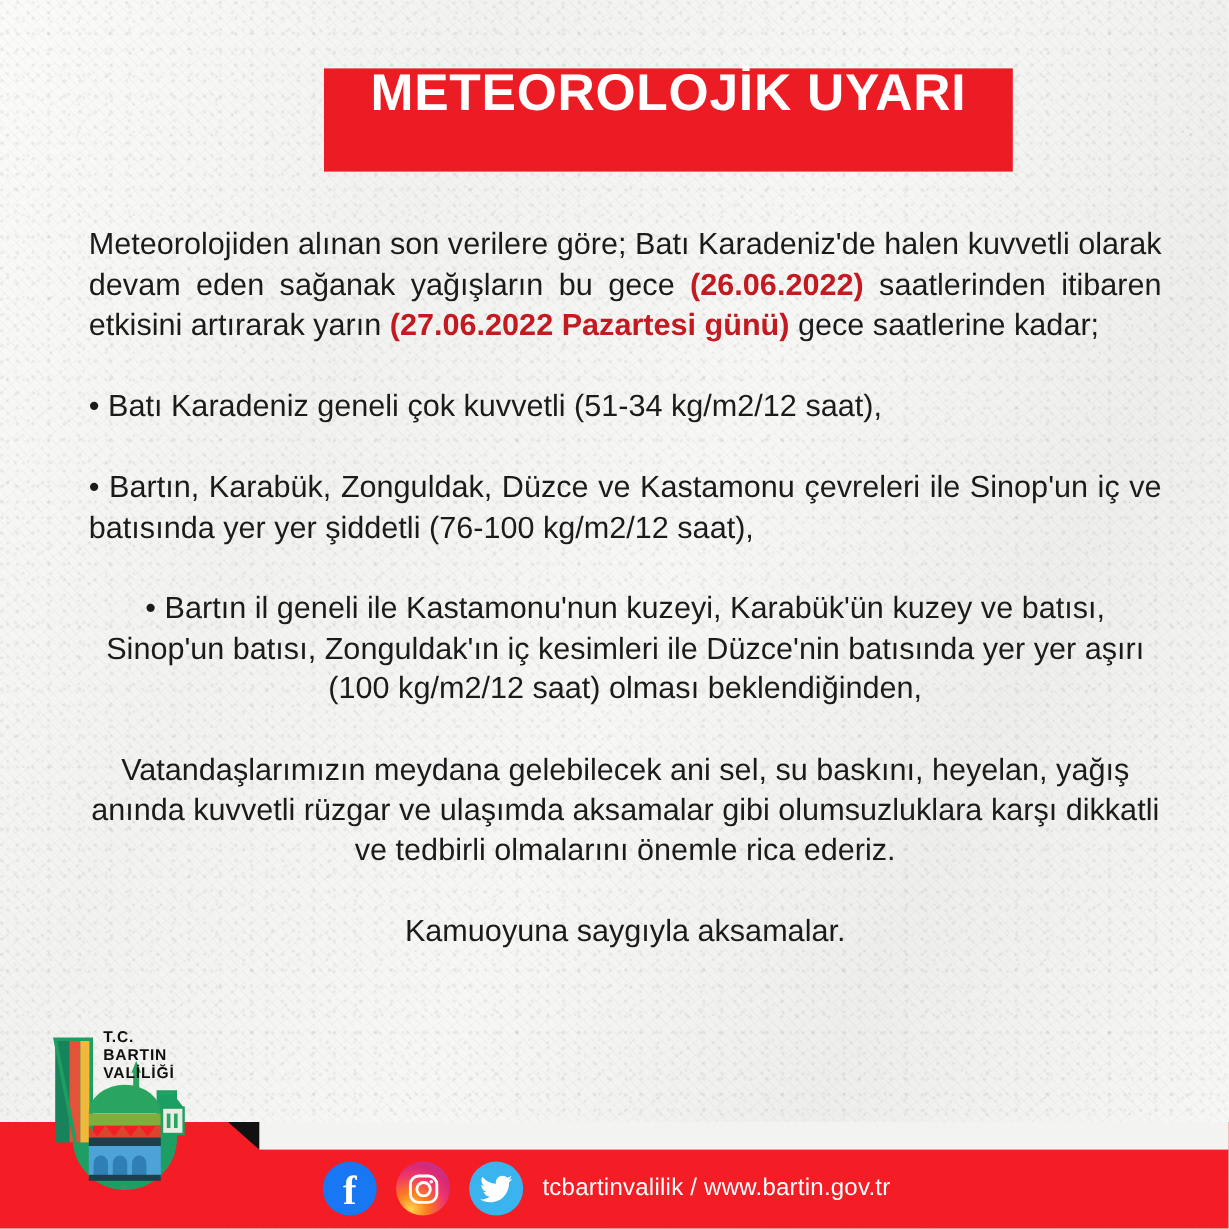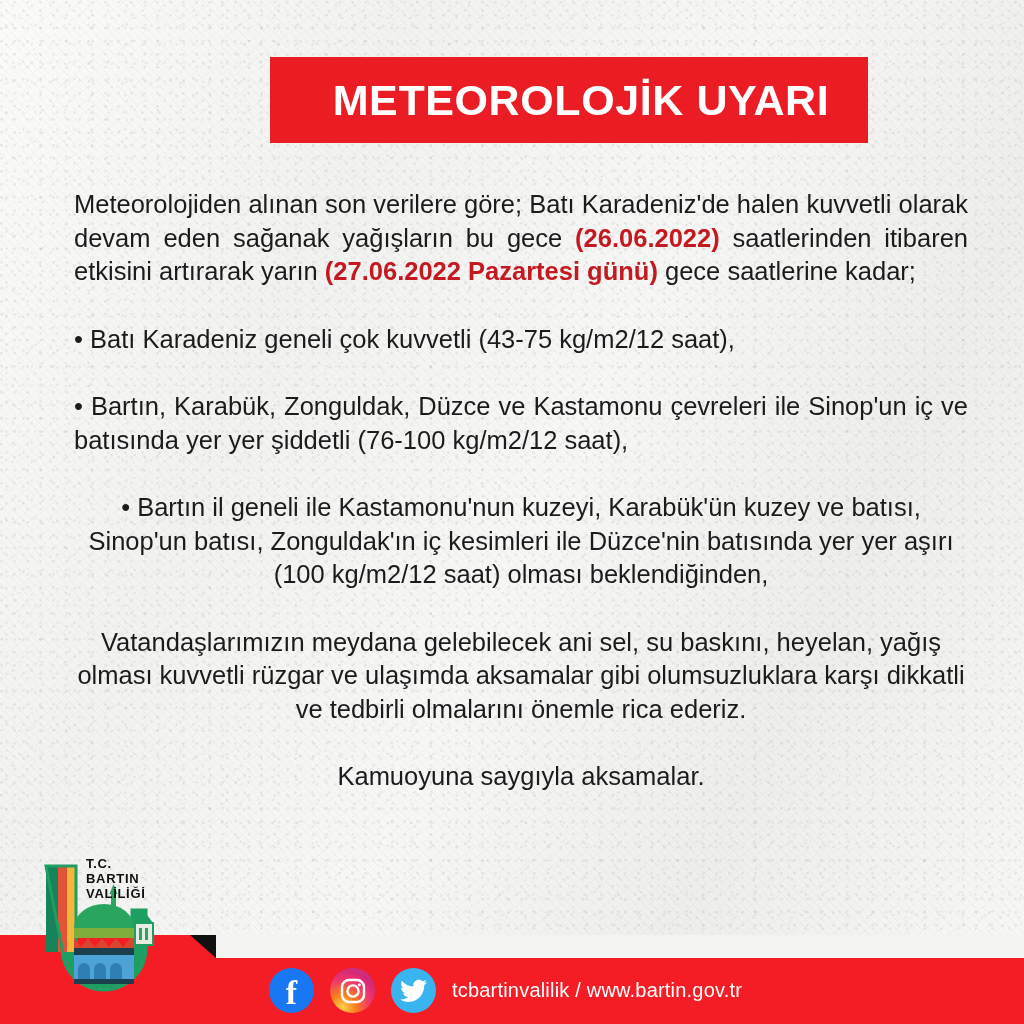--- a/index.html
+++ b/index.html
@@ -28,23 +28,22 @@
     background:
       repeating-linear-gradient(47deg, rgba(120,120,120,.045) 0 1px, transparent 1px 6px),
       repeating-linear-gradient(-38deg, rgba(130,130,130,.035) 0 1px, transparent 1px 9px);
     mix-blend-mode:multiply;
   }
 
   
   .banner{
     position:absolute;left:270px;top:57px;width:574px;height:86px;
     background:#ec1c24;
-    display:flex;align-items:center;justify-content:center;
+    display:flex;justify-content:center;
     z-index:3;
-    padding-left:24px;
   }
   .banner-text{
     color:#ffffff;
     font-size:43px;font-weight:bold;
     letter-spacing:0.6px;
     line-height:1;
     white-space:nowrap;
     font-family:"Liberation Sans","DejaVu Sans",sans-serif;
   }
 
@@ -123,33 +122,33 @@
   <div class="banner">
     <span class="banner-text">METEOROLOJİK UYARI</span>
   </div>
 
   <div class="body-copy">
 
     <p class="para"><span>Meteorolojiden alınan son verilere göre; Batı Karadeniz'de halen kuvvetli olarak devam eden sağanak yağışların bu gece </span><span class="hl">(26.06.2022)</span><span> saatlerinden itibaren etkisini artırarak yarın </span><span class="hl">(27.06.2022 Pazartesi günü)</span><span> gece saatlerine kadar;</span></p>
 
     <div class="gap-lg"></div>
 
-    <p class="para">• Batı Karadeniz geneli çok kuvvetli (43-75 kg/m2/12 saat),</p>
+    <p class="para">• Batı Karadeniz geneli çok kuvvetli (51-34 kg/m2/12 saat),</p>
 
     <div class="gap-lg"></div>
 
     <p class="para">• Bartın, Karabük, Zonguldak, Düzce ve Kastamonu çevreleri ile Sinop'un iç ve batısında yer yer şiddetli (76-100 kg/m2/12 saat),</p>
 
     <div class="gap-lg"></div>
 
     <p class="para last-left">• Bartın il geneli ile Kastamonu'nun kuzeyi, Karabük'ün kuzey ve batısı, Sinop'un batısı, Zonguldak'ın iç kesimleri ile Düzce'nin batısında yer yer aşırı (100 kg/m2/12 saat) olması beklendiğinden,</p>
 
     <div class="gap-lg"></div>
 
-    <p class="para last-left">Vatandaşlarımızın meydana gelebilecek ani sel, su baskını, heyelan, yağış olması kuvvetli rüzgar ve ulaşımda aksamalar gibi olumsuzluklara karşı dikkatli ve tedbirli olmalarını önemle rica ederiz.</p>
+    <p class="para last-left">Vatandaşlarımızın meydana gelebilecek ani sel, su baskını, heyelan, yağış anında kuvvetli rüzgar ve ulaşımda aksamalar gibi olumsuzluklara karşı dikkatli ve tedbirli olmalarını önemle rica ederiz.</p>
 
     <div class="gap-lg"></div>
 
     <p class="para last-left">Kamuoyuna saygıyla aksamalar.</p>
   </div>
 
   <div class="footer-band"></div>
   <div class="footer-white-wedge"></div>
   <div class="footer-notch"></div>
 

